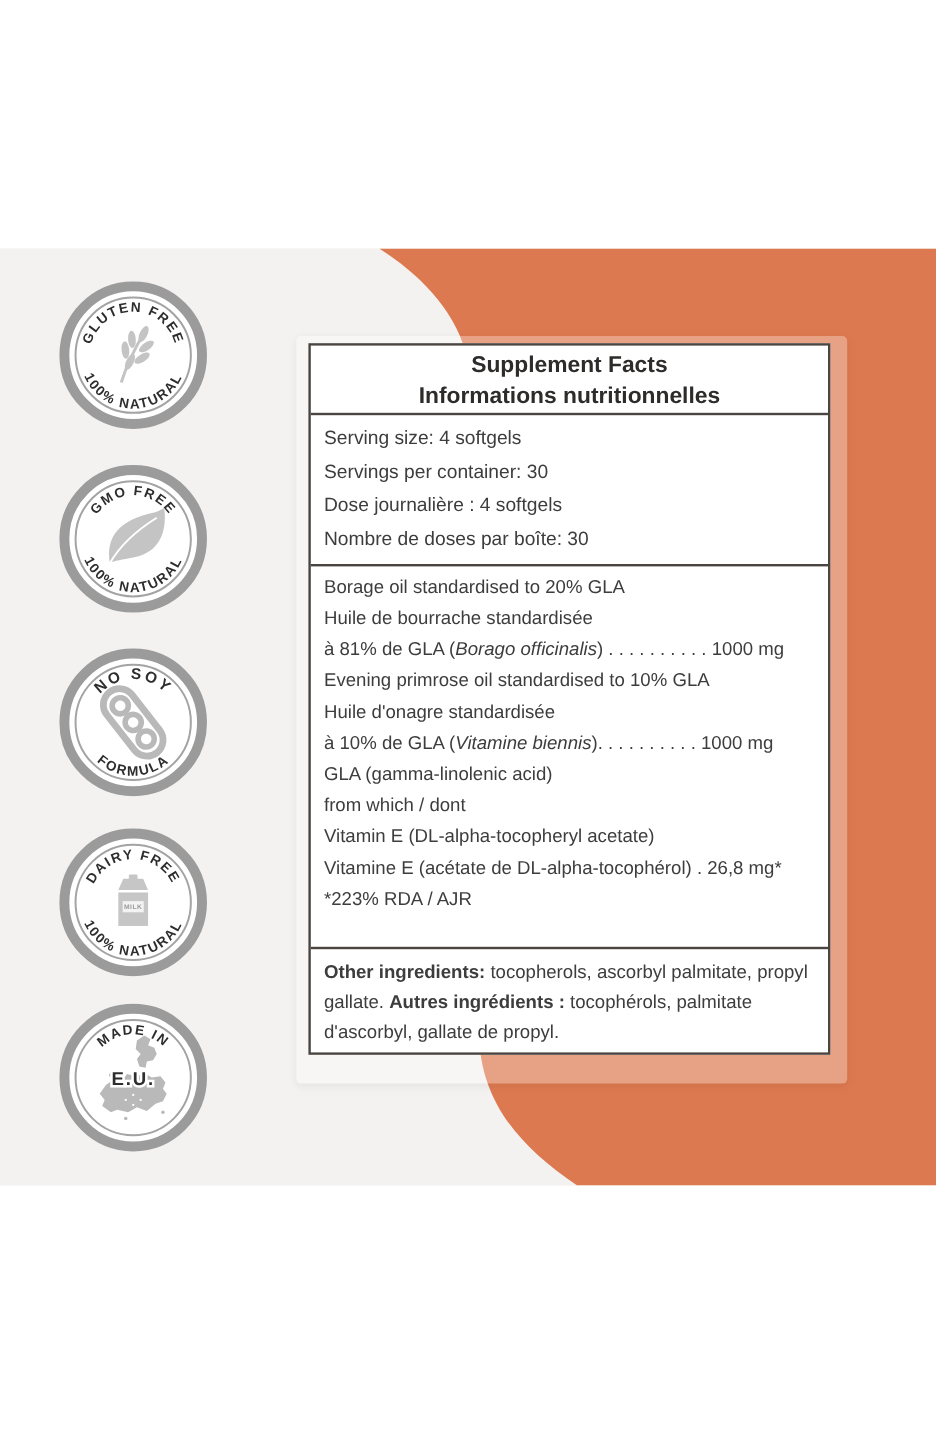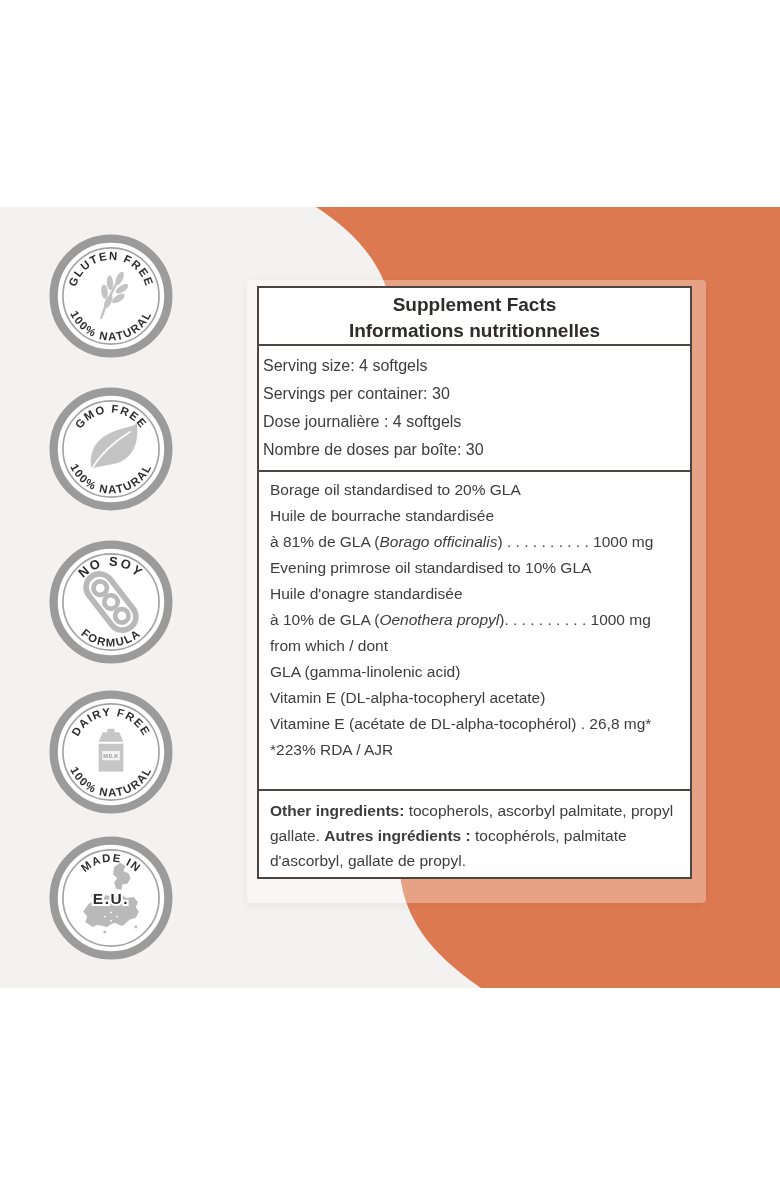--- a/index.html
+++ b/index.html
@@ -13,21 +13,21 @@
   .arct{font-family:"Liberation Sans",sans-serif;font-weight:700;font-size:11px;letter-spacing:1.4px;fill:#2d2d2d;}
   .arct-lg{font-size:12.5px;letter-spacing:2px;}
   
   .card{position:absolute;left:247px;top:280px;width:459px;height:623px;background:rgba(255,255,255,0.3);
         border-radius:4px;box-shadow:0 2px 8px rgba(0,0,0,0.06);}
   .ftable{position:absolute;left:10px;top:6px;width:435px;height:593px;background:#ffffff;
           border:2px solid #4a4540;box-sizing:border-box;color:#3d3d3d;}
   .fhead{height:58px;border-bottom:2px solid #4a4540;box-sizing:border-box;text-align:center;
          font-weight:700;font-size:19px;line-height:26px;padding-top:4px;color:#2e2c2a;}
   .fserv{display:flex;height:126px;border-bottom:2px solid #4a4540;box-sizing:border-box;}
-  .fserv-left{flex:1;padding:6px 0 0 4px;font-size:16px;line-height:28px;}
+  .fserv-left{flex:1;padding:6px 0 0 11px;font-size:16px;line-height:28px;}
   .fserv-right{width:98px;border-left:2px solid #4a4540;box-sizing:border-box;
                padding:6px 0 0 9px;font-size:16px;line-height:28px;}
   .fmain{height:319px;border-bottom:2px solid #4a4540;box-sizing:border-box;
          padding:5px 8px 7px 11px;font-size:15.5px;line-height:26px;}
   .fother{padding:7px 10px 0 11px;font-size:15.5px;line-height:25px;}
   .it{font-style:italic;}
   .b{font-weight:700;}
 </style>
 </head>
 <body>
@@ -147,23 +147,23 @@
           <div>Nombre de doses par boîte: 30</div>
         </div>
       </div>
 
       <div class="fmain">
         <div><span>Borage oil standardised to 20% GLA</span></div>
         <div><span>Huile de bourrache standardisée</span></div>
         <div><span>à 81% de GLA (</span><span class="it">Borago officinalis</span><span>) . . . . . . . . . .  1000 mg</span></div>
         <div><span>Evening primrose oil standardised to 10% GLA</span></div>
         <div><span>Huile d'onagre standardisée</span></div>
-        <div><span>à 10% de GLA (</span><span class="it">Oenothera propyl</span><span>). . . . . . . . . .  1000 mg</span></div>
+        <div><span>à 10% de GLA (</span><span class="it">Vitamine biennis</span><span>). . . . . . . . . .  1000 mg</span></div>
+        <div><span>GLA (gamma-linolenic acid)</span></div>
         <div><span>from which / dont</span></div>
-        <div><span>GLA (gamma-linolenic acid)</span></div>
         <div><span>Vitamin E (DL-alpha-tocopheryl acetate)</span></div>
         <div><span>Vitamine E (acétate de DL-alpha-tocophérol) .  26,8 mg*</span></div>
         <div><span>*223% RDA / AJR</span></div>
       </div>
 
       <div class="fother">
         <span class="b">Other ingredients:</span><span> tocopherols, ascorbyl palmitate, propyl gallate. </span><span class="b">Autres ingrédients :</span><span> tocophérols, palmitate d'ascorbyl, gallate de propyl.</span>
       </div>
 
     </div>

